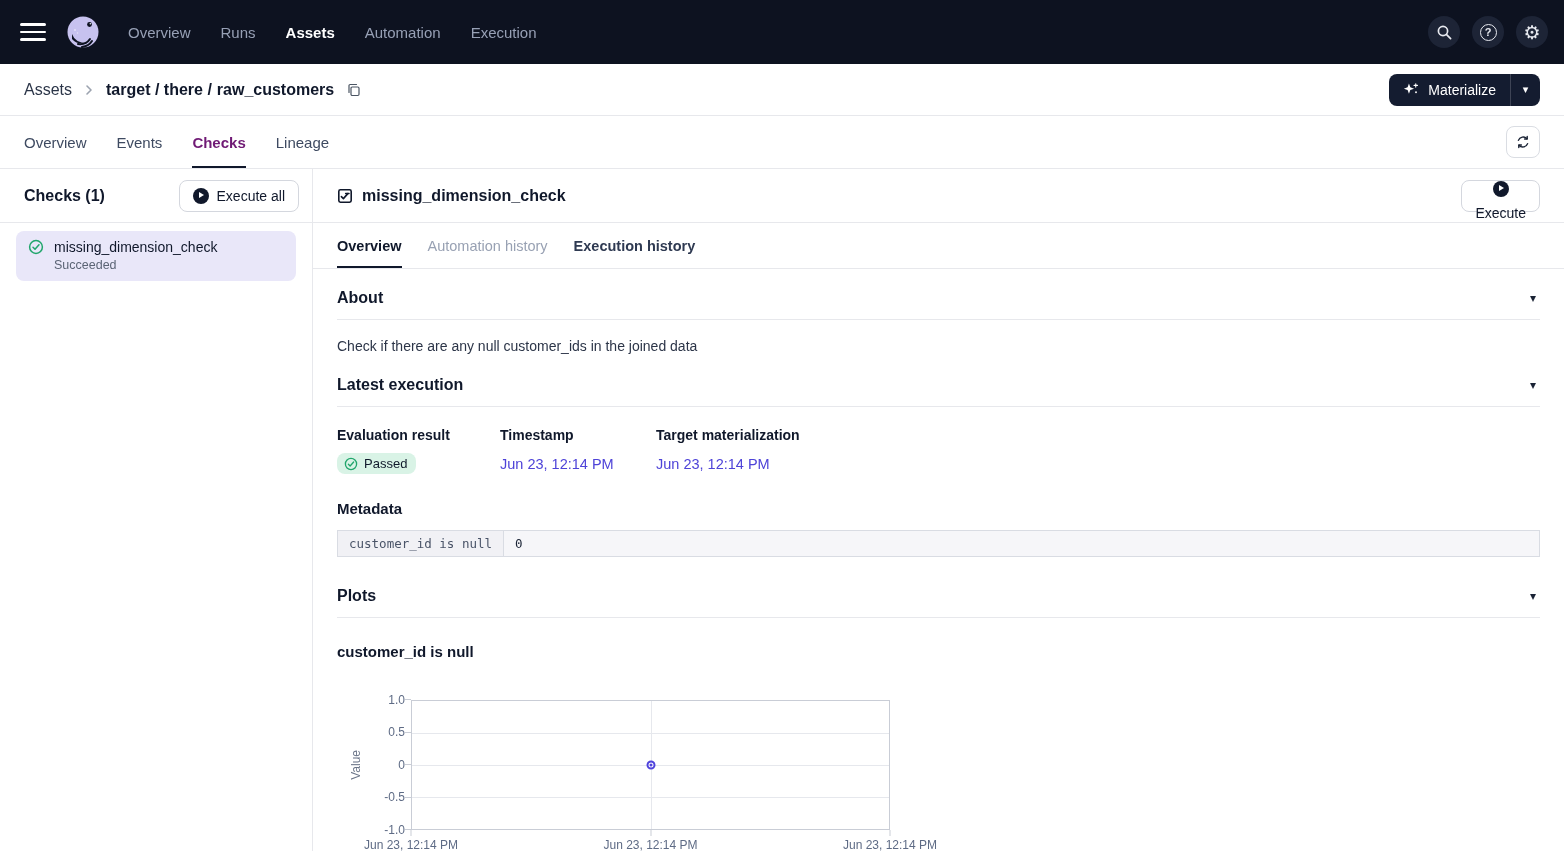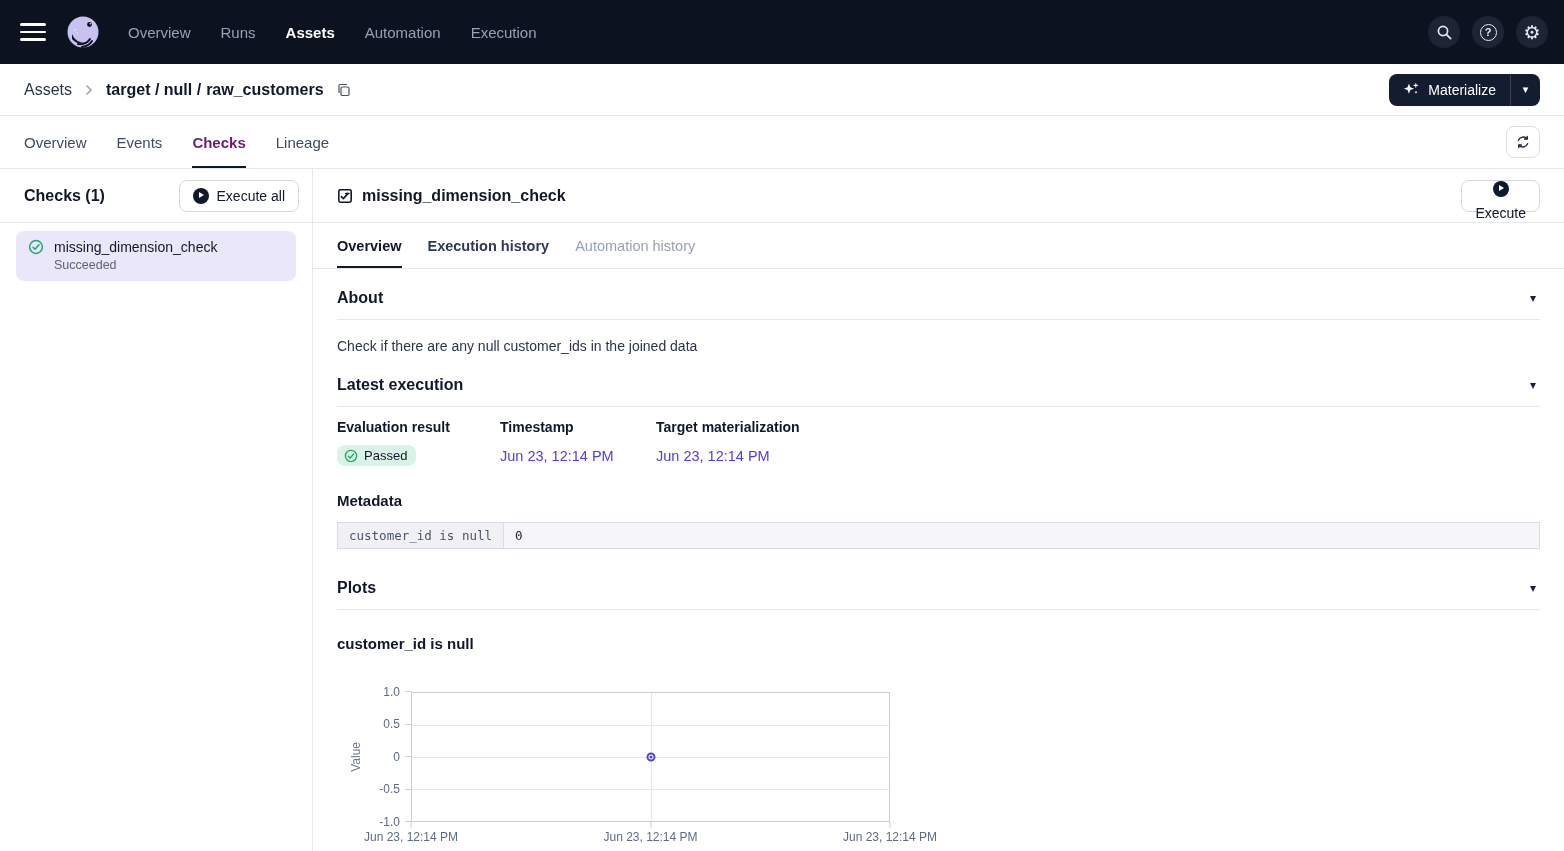--- a/index.html
+++ b/index.html
@@ -73,42 +73,42 @@
 
   .section-head { display:flex; align-items:center; justify-content:space-between; }
   .section-head.first { padding:20px 0 12px; }
   .section-head.mid { padding:22px 0 12px; }
   .section-head.plots { padding:30px 0 12px; }
   .section-heading { font-size:16px; font-weight:700; color:#10182B; }
   .collapse-caret { background:none; border:none; cursor:pointer; color:#1A2335; font-size:12px; padding:2px 4px; }
   .divider { border-top:1px solid #E7E8EC; }
   .about-text { margin-top:18px; font-size:14px; color:#2C3548; }
 
-  .exec-grid { display:flex; margin-top:12px; }
+  .exec-grid { display:flex; margin-top:20px; }
   .exec-col-1 { width:163px; } .exec-col-2 { width:156px; } .exec-col-3 { flex:1; }
   .exec-col-head { font-size:14px; font-weight:700; color:#10182B; }
   .exec-values { display:flex; align-items:center; margin-top:10px; }
   .passed-badge { display:inline-flex; align-items:center; gap:6px; background:#D9F3E6; border-radius:8px; padding:3px 9px 3px 7px; font-size:13px; color:#10182B; }
   .ts-link { font-size:14.5px; color:#4E43D8; text-decoration:none; cursor:pointer; }
 
   .metadata-heading { margin-top:25px; font-size:15px; font-weight:700; }
   .metadata-table { width:100%; margin-top:13px; border-collapse:collapse; border:1px solid #D9DCE3;
     font-family:"DejaVu Sans Mono", monospace; font-size:12.5px; }
   .metadata-table td { padding:5px 11px; }
   .md-key { width:154px; background:#F1F1F5; color:#4A5468; border-right:1px solid #D9DCE3; white-space:nowrap; }
   .md-val { background:#F6F6F9; color:#1A2335; }
 
   .plot-title { margin-top:25px; font-size:15px; font-weight:700; }
 
   
   .chart { display:flex; margin-top:40px; margin-left:12px; }
   .y-axis-title { height:130px; display:flex; align-items:center; }
   .y-axis-title span { writing-mode:vertical-rl; transform:rotate(180deg); font-size:12px; color:#6A7488; }
   .y-ticks { position:relative; width:48px; height:130px; }
-  .ytick { position:absolute; right:0; transform:translateY(-50%); display:flex; align-items:center; gap:5px; }
+  .ytick { position:absolute; right:0; transform:translateY(-50%); display:flex; align-items:center; }
   .ytick-label { font-size:12px; color:#5E6B85; }
   .ytick-mark { width:6px; height:1px; background:#C9CDD6; }
   .plot-col { display:flex; flex-direction:column; }
   .plot-area { position:relative; width:479px; height:130px; border:1px solid #C9CDD6; background:#fff; }
   .hgrid { position:absolute; left:0; right:0; height:1px; background:#E6E8ED; }
   .vgrid { position:absolute; top:0; bottom:0; width:1px; background:#E6E8ED; }
   .data-point { position:absolute; width:9px; height:9px; border:2px solid #4F43DC; border-radius:50%; background:#fff; transform:translate(-50%,-50%); display:flex; align-items:center; justify-content:center; }
   .data-point-core { width:3px; height:3px; border-radius:50%; background:#4F43DC; }
   .x-marks { position:relative; height:6px; }
   .xmark { position:absolute; width:1px; height:6px; background:#C9CDD6; transform:translateX(-50%); }
@@ -162,21 +162,21 @@
 </header>
 
 <div class="breadcrumb-row">
   <div class="breadcrumb">
     <a class="crumb-root">Assets</a>
     <span class="crumb-sep">
       <svg width="14" height="14" viewBox="0 0 14 14">
           <path d="M5 3l4 4-4 4" stroke="#9CA3AF" stroke-width="1.6" fill="none" stroke-linecap="round" stroke-linejoin="round"></path>
         </svg>
     </span>
-    <span class="crumb-path">target / null /</span>
+    <span class="crumb-path">target / there /</span>
     <span class="crumb-asset">raw_customers</span>
     <button class="copy-btn">
       <svg width="15" height="15" viewBox="0 0 15 15">
           <rect x="5" y="5" width="8" height="8.5" rx="1.2" stroke="#4B5563" stroke-width="1.2" fill="none"></rect>
           <path d="M3 10.5V3.6A1.1 1.1 0 0 1 4.1 2.5H10.5" stroke="#4B5563" stroke-width="1.2" fill="none" stroke-linecap="round"></path>
         </svg>
     </button>
   </div>
   <div class="materialize-split">
     <button class="materialize-main">
@@ -243,22 +243,22 @@
         <span class="detail-title">missing_dimension_check</span>
       </div>
       <button class="btn-outline">
         <span class="play-icon"></span>
         <span>Execute</span>
       </button>
     </div>
 
     <div class="detail-tabs">
       <button class="dtab active">Overview</button>
+      <button class="dtab t-muted">Automation history</button>
       <button class="dtab t-dark">Execution history</button>
-      <button class="dtab t-muted">Automation history</button>
     </div>
 
     <div class="detail-body">
 
       <div class="section-head first">
         <span class="section-heading">About</span>
         <button class="collapse-caret"><span>▾</span></button>
       </div>
       <div class="divider"></div>
       <p class="about-text">Check if there are any null customer_ids in the joined data</p>

